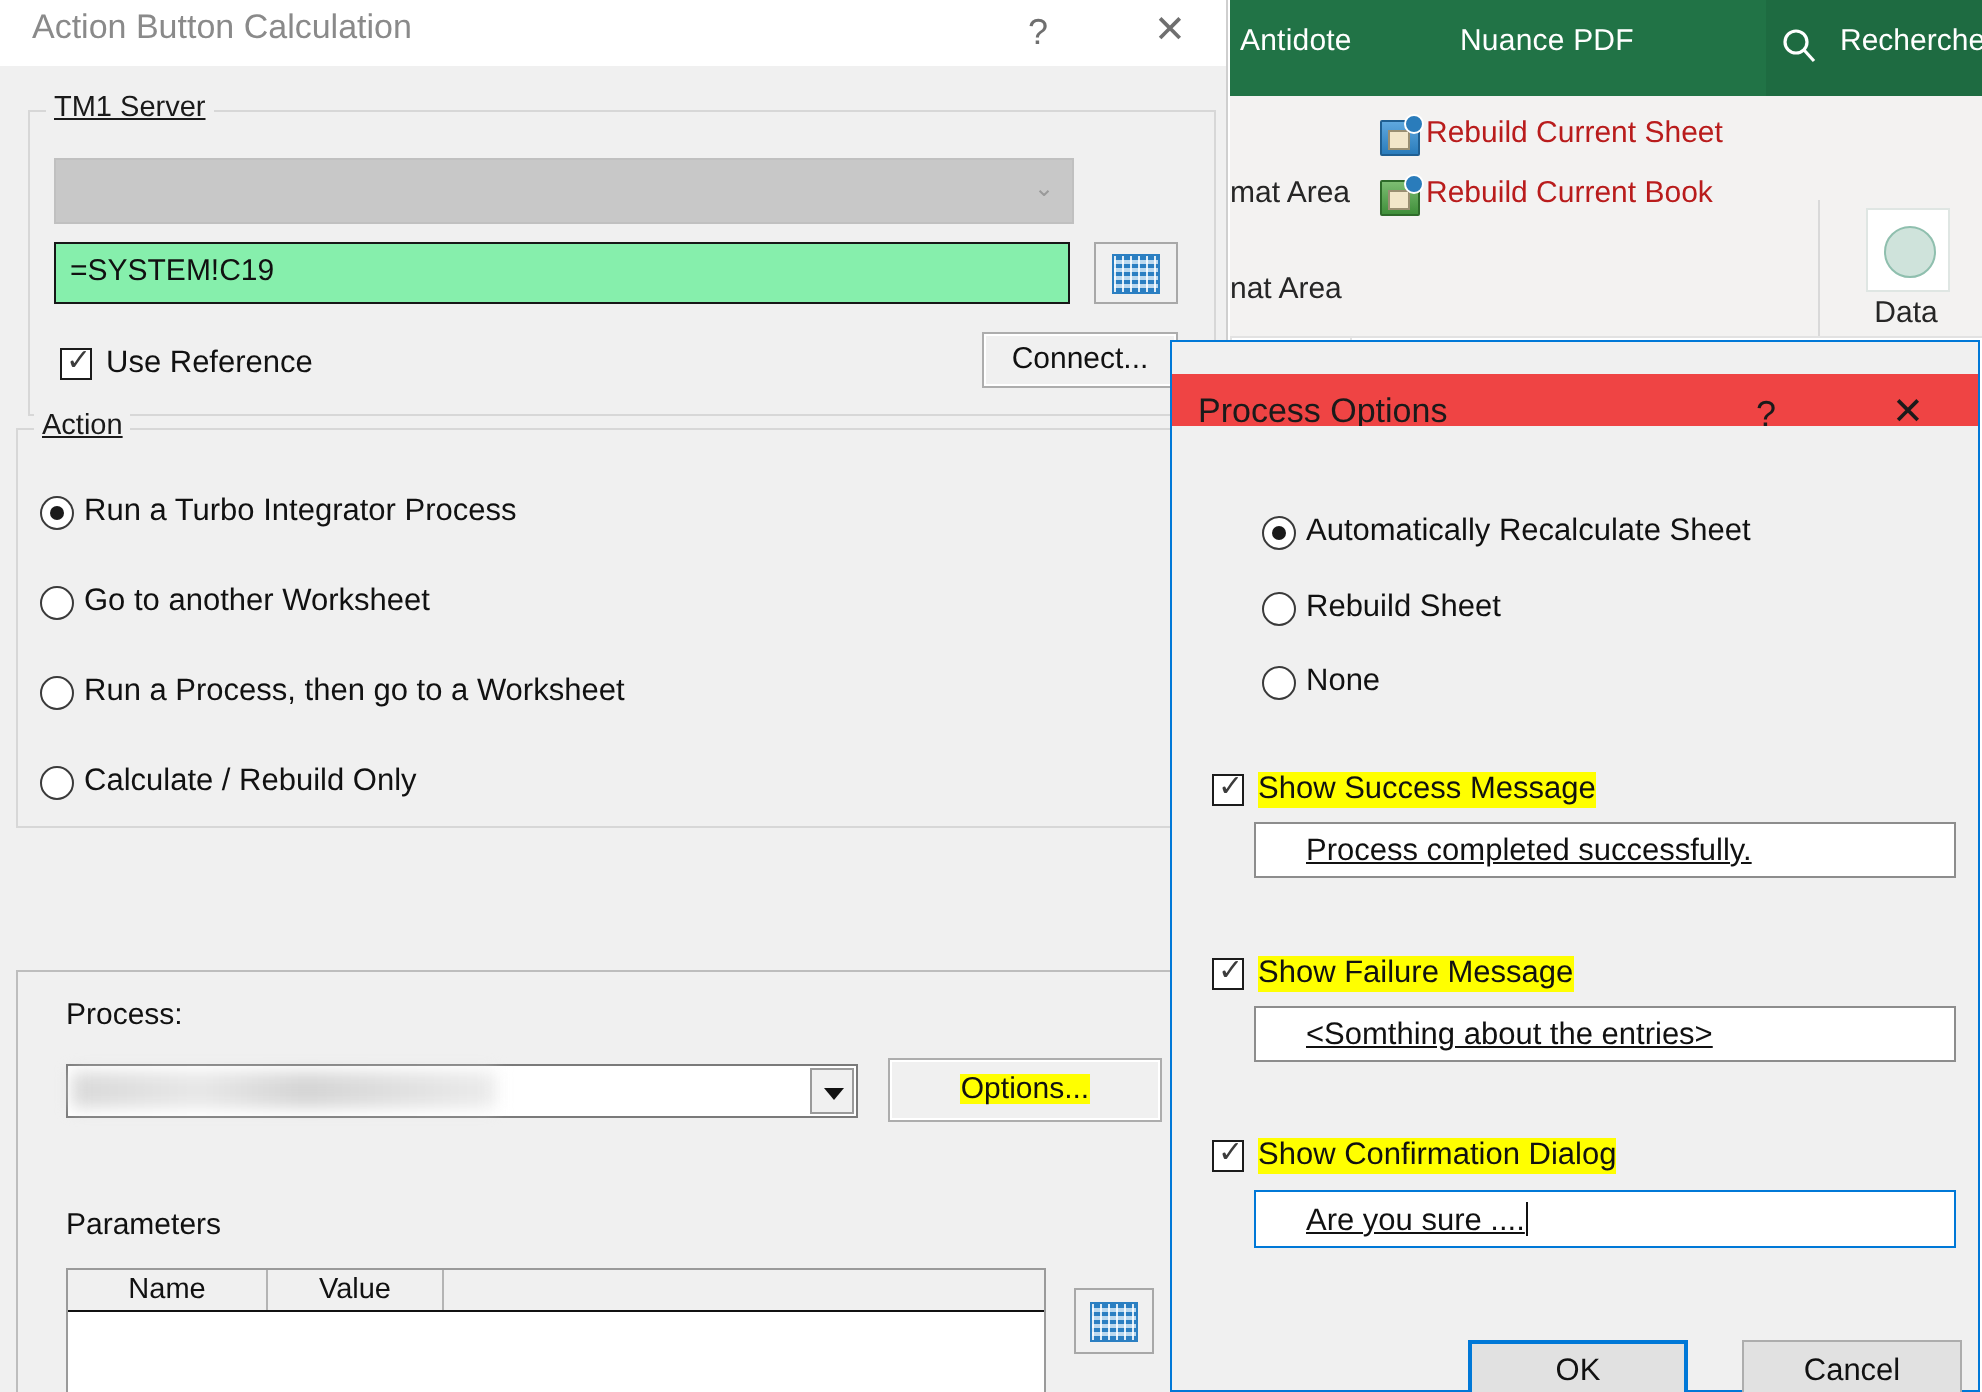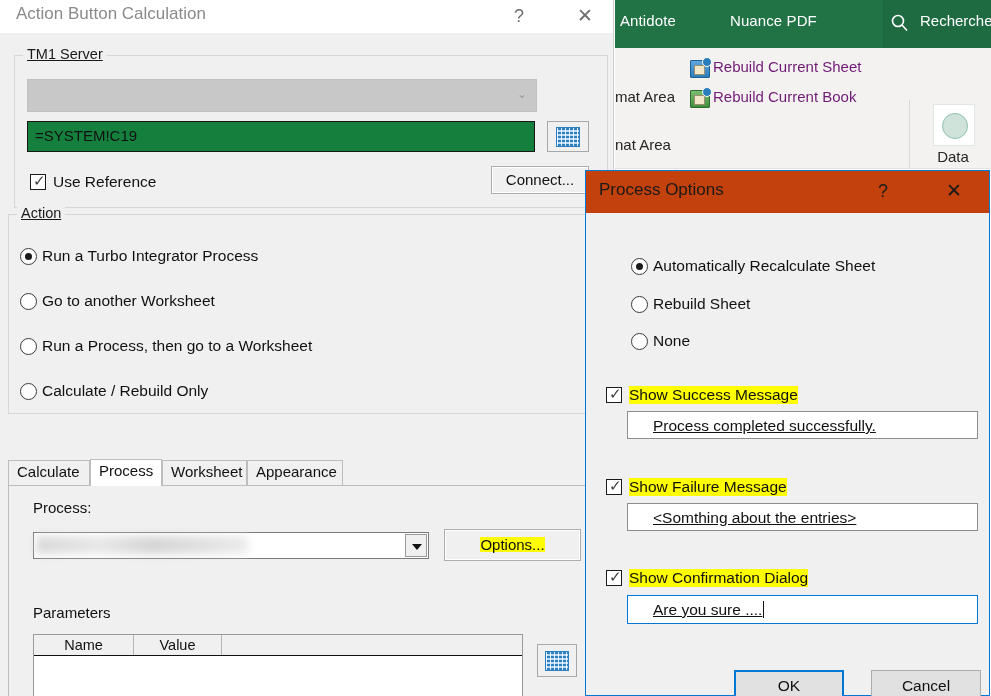--- a/index.html
+++ b/index.html
@@ -35,21 +35,21 @@
     position:absolute; left:305px; top:12px; color:#ffffff; font-size:15px;
     white-space:nowrap;
   }
   .excel-search-icon {
     position:absolute; left:275px; top:13px; width:20px; height:20px;
   }
   .excel-ribbon-body {
     position:absolute; left:0; top:48px; width:376px; height:120px;
     background:#f3f2f1; border-bottom:1px solid #d4d4d4;
   }
-  .rb-item { position:absolute; font-size:15px; color:#701a75; white-space:nowrap; }
+  .rb-item { position:absolute; font-size:15px; color:#b91c1c; white-space:nowrap; }
   .rb-cut { position:absolute; font-size:15px; color:#262626; white-space:nowrap; }
   .rb-icon-sheet, .rb-icon-book {
     position:absolute; width:18px; height:16px; border-radius:1px;
   }
   .rb-icon-sheet {
     background:linear-gradient(#5fa8df,#2a7cbb);
     border:1px solid #1f5f92;
   }
   .rb-icon-book {
     background:linear-gradient(#7dbd72,#3f8f3a);
@@ -122,21 +122,21 @@
   }
 
   
   .combo-disabled {
     position:absolute; background:#c8c8c8; border:1px solid #c0c0c0;
   }
   .combo-disabled .caret {
     position:absolute; right:9px; top:7px; font-size:12px; color:#9a9a9a;
   }
   .textbox {
-    position:absolute; background:#15803d; border:1px solid #171717;
+    position:absolute; background:#86efac; border:1px solid #171717;
     box-sizing:border-box;
   }
   .textbox .tval {
     position:absolute; left:7px; top:5px; font-size:15px; color:#111;
     white-space:nowrap;
   }
   .icon-btn {
     position:absolute; background:#f0f0f0; border:1px solid #a8a8a8;
     box-sizing:border-box;
   }
@@ -233,21 +233,21 @@
     position:absolute; top:0; height:20px; line-height:20px;
     font-size:14.5px; color:#111; text-align:center;
     border-right:1px solid #b4b4b4; box-sizing:border-box;
   }
 
   
   .dlg-po {
     position:absolute; left:585px; top:170px; width:405px; height:526px;
     background:#f0f0f0; border:1px solid #0078d7; box-sizing:border-box;
   }
-  .po-title { position:absolute; left:0; top:0; right:0; height:42px; background:#c2410c; }
+  .po-title { position:absolute; left:0; top:16px; right:0; height:42px; background:#ef4444; }
   .po-title-text { position:absolute; left:13px; top:9px; font-size:17px; color:#1a1a1a; white-space:nowrap; }
   .po-help { position:absolute; left:284px; top:7px; width:26px; height:26px; font-size:18px; color:#1a1a1a; text-align:center; line-height:26px; }
   .po-close { position:absolute; left:355px; top:7px; width:26px; height:26px; font-size:19px; color:#1a1a1a; text-align:center; line-height:26px; }
   .po-body { position:absolute; left:0; top:42px; right:0; bottom:0; background:#f0f0f0; }
   .po-input {
     position:absolute; background:#ffffff; border:1px solid #8d8d8d;
     box-sizing:border-box;
   }
   .po-input.focused { border:1px solid #0078d7; }
   .po-input .val { position:absolute; left:25px; top:5px; font-size:15.5px; color:#111; white-space:nowrap;text-decoration:underline; }
@@ -368,26 +368,20 @@
       </div>
       <div class="radiorow" style="left:20px; top:305px;">
         <span class="rbox"></span>
         <span class="rlabel">Run a Process, then go to a Worksheet</span>
       </div>
       <div class="radiorow" style="left:20px; top:350px;">
         <span class="rbox"></span>
         <span class="rlabel">Calculate / Rebuild Only</span>
       </div>
 
-      <div class="tabstrip">
-        <div class="tab" style="left:0px; width:82px;">Calculate</div>
-        <div class="tab active" style="left:82px; width:72px; top:-1px;">Process</div>
-        <div class="tab" style="left:154px; width:85px;">Worksheet</div>
-        <div class="tab" style="left:239px; width:96px;">Appearance</div>
-      </div>
 
       <div class="tabpanel">
         <div class="panel-label" style="left:24px; top:13px;">Process:</div>
 
         <div class="combo-proc" style="left:24px; top:46px; width:396px; height:27px;">
           <span class="blurred"></span>
           <span class="dd"></span>
         </div>
 
         <div class="push-btn" style="left:435px; top:43px; width:137px; height:32px; line-height:30px;">

